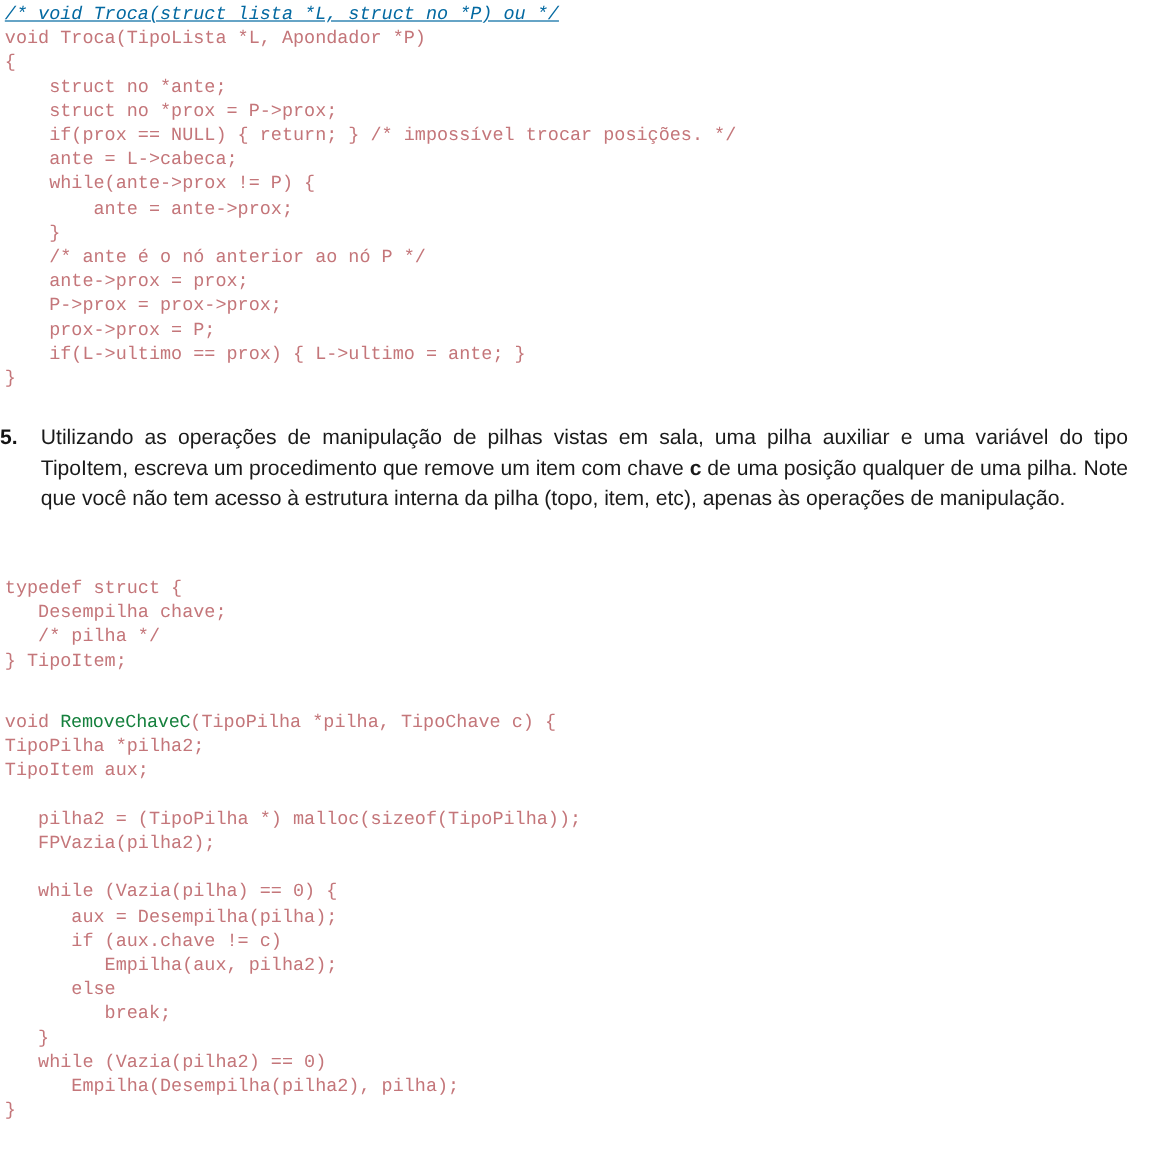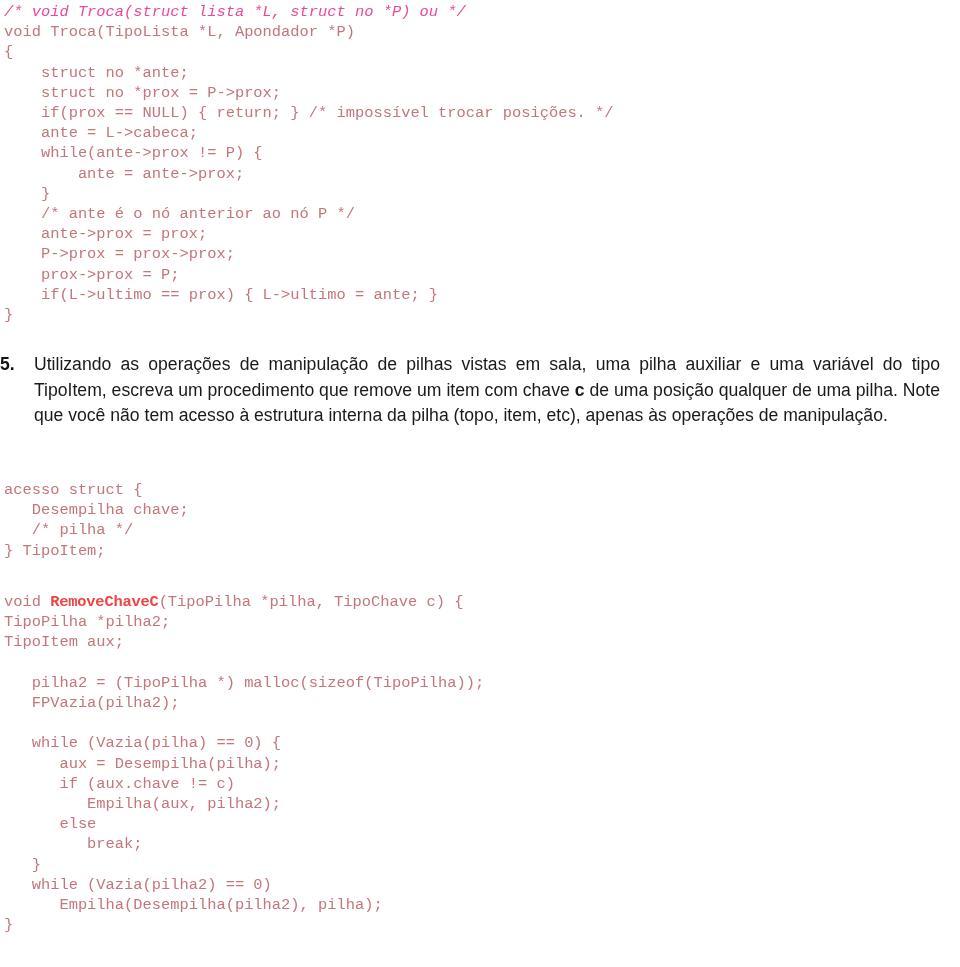--- a/index.html
+++ b/index.html
@@ -36,25 +36,26 @@
   }
   .code-line {
     white-space: pre;
     min-height: 20.2px;
   }
   .code-line.blank {
     height: 20.2px;
   }
   .cm-italic {
     font-style: italic;
-    color: #ec4899;
+    color: #0369a1;
+    text-decoration: underline;
   }
   .cm-bold {
-    font-weight: bold;
-    color: #ef4444;
+    font-weight: normal;
+    color: #15803d;
     letter-spacing: -0.2px;
   }
 
   
   #code-top {
     position: absolute;
     left: 4px;
     top: 2px;
   }
 
@@ -111,17 +112,17 @@
 
   <pre class="code-block" id="code-top"><div class="code-line"><span class="cm-italic">/* void Troca(struct lista *L, struct no *P) ou */</span></div><div class="code-line">void Troca(TipoLista *L, Apondador *P)</div><div class="code-line">{</div><div class="code-line">    struct no *ante;</div><div class="code-line">    struct no *prox = P-&gt;prox;</div><div class="code-line">    if(prox == NULL) { return; } /* impossível trocar posições. */</div><div class="code-line">    ante = L-&gt;cabeca;</div><div class="code-line">    while(ante-&gt;prox != P) {</div><div class="code-line">        ante = ante-&gt;prox;</div><div class="code-line">    }</div><div class="code-line">    /* ante é o nó anterior ao nó P */</div><div class="code-line">    ante-&gt;prox = prox;</div><div class="code-line">    P-&gt;prox = prox-&gt;prox;</div><div class="code-line">    prox-&gt;prox = P;</div><div class="code-line">    if(L-&gt;ultimo == prox) { L-&gt;ultimo = ante; }</div><div class="code-line">}</div></pre>
 
   <div class="question">
     <div class="q-number">5.</div>
     <div class="q-body">
       <span>Utilizando as operações de manipulação de pilhas vistas em sala, uma pilha auxiliar e uma variável do tipo TipoItem, escreva um procedimento que remove um item com chave </span><b>c</b><span> de uma posição qualquer de uma pilha. Note que você não tem acesso à estrutura interna da pilha (topo, item, etc), apenas às operações de manipulação.</span>
     </div>
   </div>
 
-  <pre class="code-block" id="code-typedef"><div class="code-line">acesso struct {</div><div class="code-line">   Desempilha chave;</div><div class="code-line">   /* pilha */</div><div class="code-line">} TipoItem;</div></pre>
+  <pre class="code-block" id="code-typedef"><div class="code-line">typedef struct {</div><div class="code-line">   Desempilha chave;</div><div class="code-line">   /* pilha */</div><div class="code-line">} TipoItem;</div></pre>
 
   <pre class="code-block" id="code-remove"><div class="code-line"><span>void </span><span class="cm-bold">RemoveChaveC</span><span>(TipoPilha *pilha, TipoChave c) {</span></div><div class="code-line">TipoPilha *pilha2;</div><div class="code-line">TipoItem aux;</div><div class="code-line blank">&nbsp;</div><div class="code-line">   pilha2 = (TipoPilha *) malloc(sizeof(TipoPilha));</div><div class="code-line">   FPVazia(pilha2);</div><div class="code-line blank">&nbsp;</div><div class="code-line">   while (Vazia(pilha) == 0) {</div><div class="code-line">      aux = Desempilha(pilha);</div><div class="code-line">      if (aux.chave != c)</div><div class="code-line">         Empilha(aux, pilha2);</div><div class="code-line">      else</div><div class="code-line">         break;</div><div class="code-line">   }</div><div class="code-line">   while (Vazia(pilha2) == 0)</div><div class="code-line">      Empilha(Desempilha(pilha2), pilha);</div><div class="code-line">}</div></pre>
 
 </div>
 
 </body></html>

